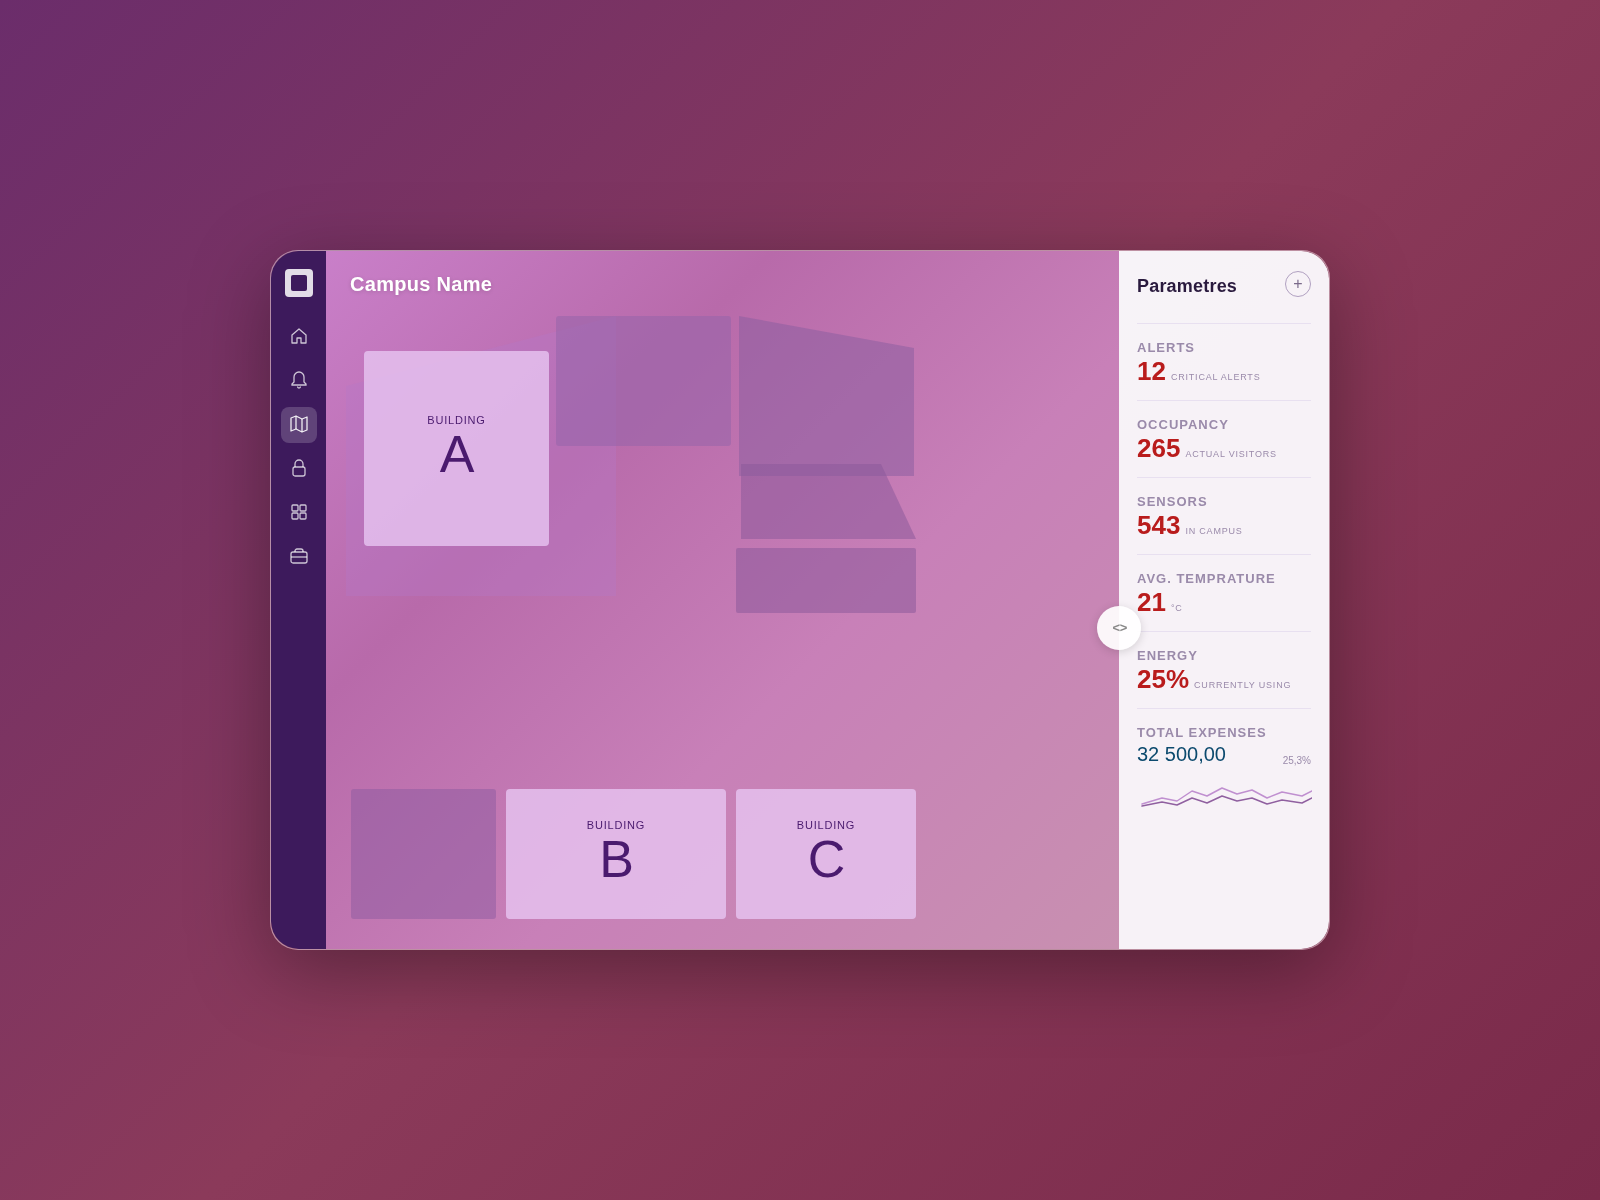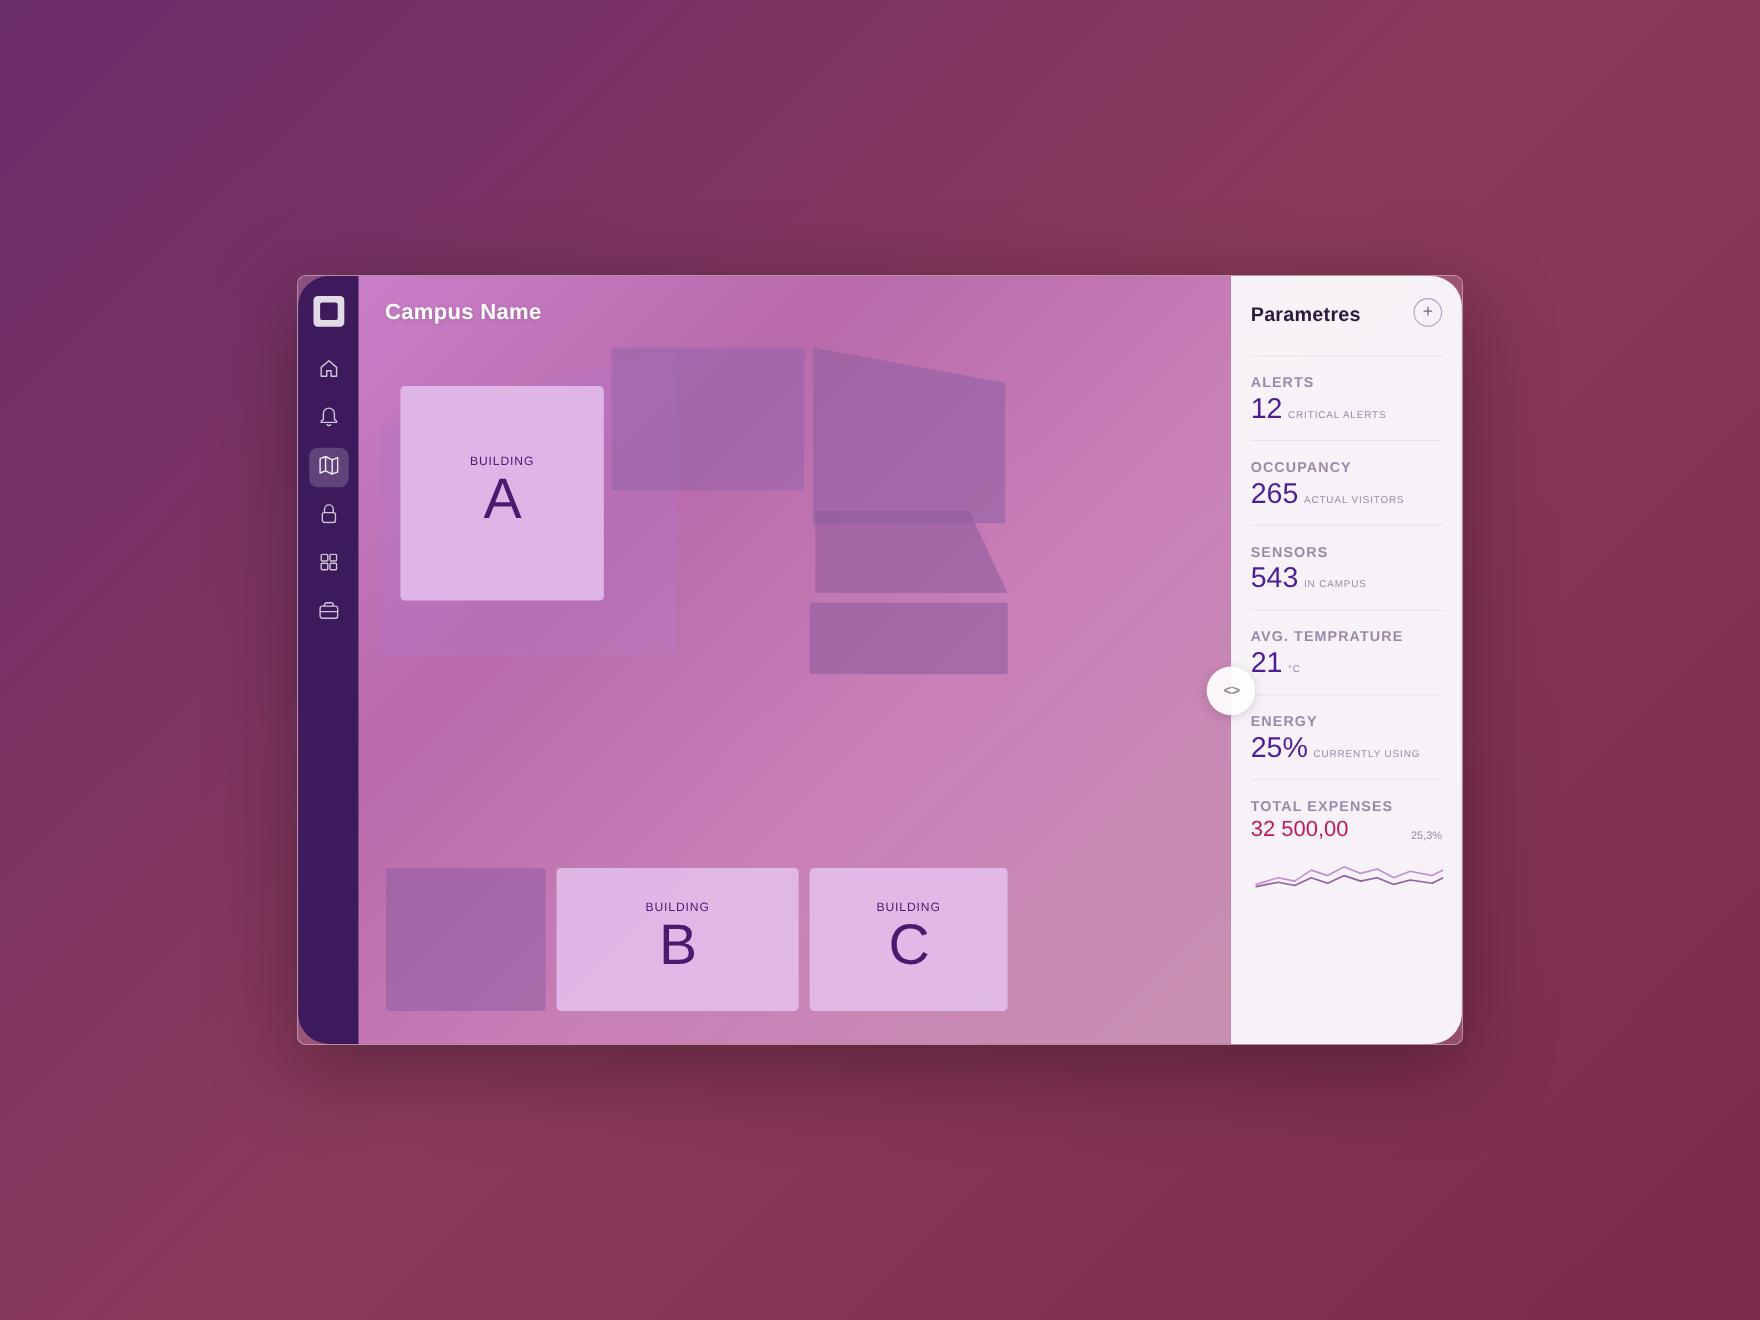--- a/index.html
+++ b/index.html
@@ -10,21 +10,21 @@
       display: flex;
       align-items: center;
       justify-content: center;
       font-family: 'Segoe UI', Arial, sans-serif;
       overflow: hidden;
     }
     .device-frame {
       width: 1060px;
       height: 700px;
       background: rgba(255,255,255,0.15);
-      border-radius: 8px;
+      border-radius: 28px;
       border: 1.5px solid rgba(255,255,255,0.35);
       display: flex;
       overflow: hidden;
       box-shadow: 0 20px 80px rgba(0,0,0,0.35);
     }
     
     .sidebar {
       width: 55px;
       background: #3d1a5c;
       display: flex;
@@ -281,36 +281,36 @@
       text-transform: uppercase;
       margin-bottom: 3px;
     }
     .stat-value-row {
       display: flex;
       align-items: baseline;
       gap: 5px;
     }
     .stat-number {
       font-size: 26px;
-      font-weight: 400;
-      color: #4c1d95;
+      font-weight: 700;
+      color: #b91c1c;
       line-height: 1;
     }
     .stat-unit {
       font-size: 9px;
       font-weight: 400;
       color: #9a8aaa;
       letter-spacing: 0.8px;
       text-transform: uppercase;
       text-align: center;
     }
     .stat-number-small {
       font-size: 20px;
       font-weight: 300;
-      color: #be185d;
+      color: #0c4a6e;
     }
     .expenses-row {
       display: flex;
       align-items: flex-end;
       justify-content: space-between;
     }
     .expense-percent {
       font-size: 10px;
       color: #9a8aaa;
       font-weight: 400;

